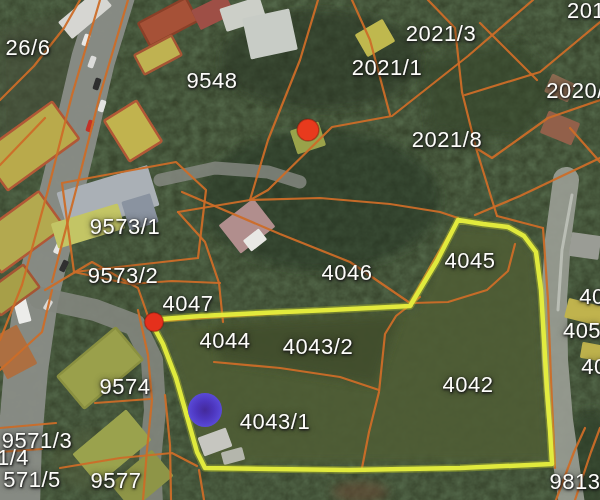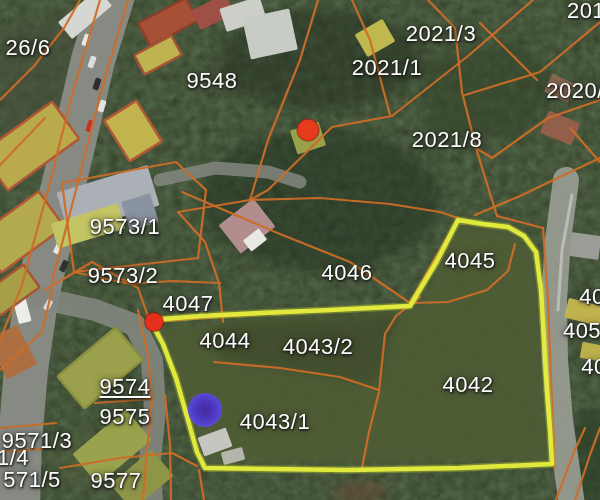--- a/index.html
+++ b/index.html
@@ -159,20 +159,20 @@
       <div class="parcel-label" style="left: 188px; top: 304px;">4047</div>
       <div class="parcel-label" style="left: 186px; top: 341px; margin-left: 39px;">4044</div>
       <div class="parcel-label" style="left: 347px; top: 273px;">4046</div>
       <div class="parcel-label" style="left: 470px; top: 261px;">4045</div>
       <div class="parcel-label" style="left: 592px; top: 297px;">40</div>
       <div class="parcel-label" style="left: 582px; top: 331px;">405</div>
       <div class="parcel-label" style="left: 594px; top: 367px;">40</div>
       <div class="parcel-label" style="left: 318px; top: 347px;">4043/2</div>
       <div class="parcel-label" style="left: 468px; top: 385px;">4042</div>
       <div class="parcel-label" style="left: 275px; top: 422px;">4043/1</div>
-      <div class="parcel-label" style="left: 125px; top: 387px; text-decoration: underline;">9574</div>
-      <div class="parcel-label" style="left: 125px; top: 417px;">9575</div>
+      <div class="parcel-label" style="left: 125px; top: 387px;">9574</div>
       <div class="parcel-label" style="left: 37px; top: 441px;">9571/3</div>
       <div class="parcel-label" style="left: 13px; top: 458px;">1/4</div>
       <div class="parcel-label" style="left: 32px; top: 480px;">571/5</div>
       <div class="parcel-label" style="left: 116px; top: 481px;">9577</div>
+      <div class="parcel-label" style="left: 575px; top: 482px;">9813</div>
     </div>
 </div>
 
 </body></html>

